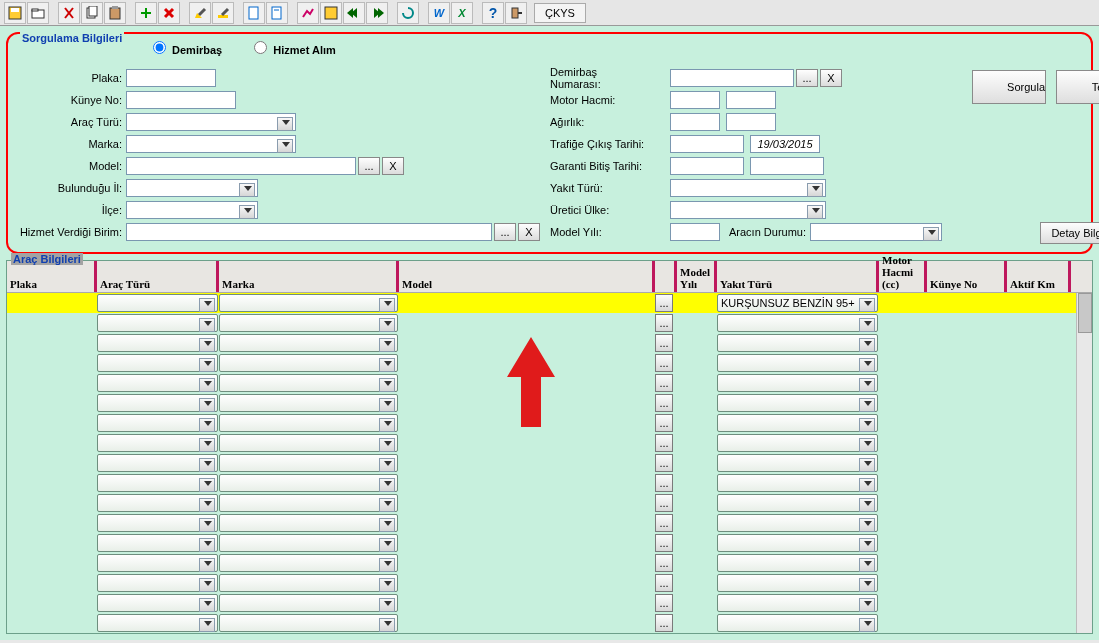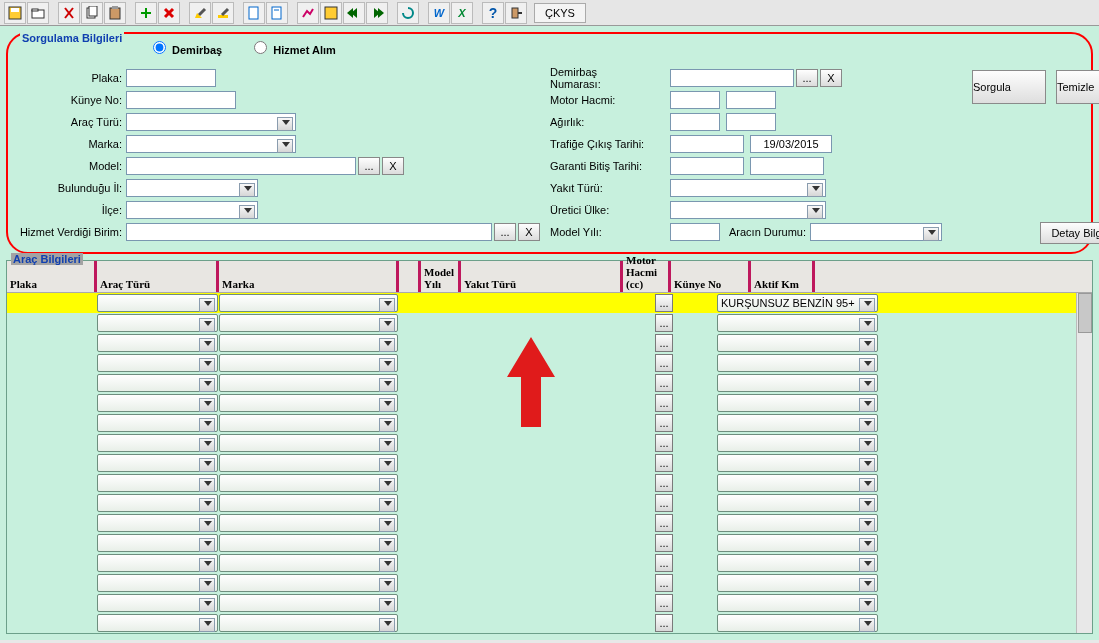--- a/index.html
+++ b/index.html
@@ -30,21 +30,21 @@
     margin-left: 6px;
     display: flex; align-items: center; justify-content: center;
     cursor: pointer;
   }
   .main {
     background: #c7f0dd;
     padding: 6px;
   }
   .panel {
     border: 2px solid #ff0000;
-    border-radius: 22px;
+    border-radius: 12px;
     background: #c7f0dd;
     padding: 4px 10px 8px 10px;
     position: relative;
   }
   .panel-title {
     position: absolute;
     top: -2px; left: 12px;
     color: #1040b0;
     font-weight: bold;
     background: #c7f0dd;
@@ -84,21 +84,21 @@
     background: linear-gradient(#fefefe,#dcdcdc);
     border:1px solid #888;
     display:flex;align-items:center;justify-content:center;
     cursor:pointer;
     margin-left:2px;
   }
   .btn-big {
     width: 74px; height: 34px;
     background: linear-gradient(#fdfdfd,#dedede);
     border:1px solid #8a8a8a;
-    display:flex;align-items:center;justify-content:flex-start;
+    display:flex;align-items:center;justify-content:flex-end;
     cursor:pointer;
   }
   .btn-wide {
     width: 90px; height: 22px;
     background: linear-gradient(#fdfdfd,#dedede);
     border:1px solid #8a8a8a;
     display:flex;align-items:center;justify-content:center;
     cursor:pointer;
   }
   .right-btns {
@@ -375,21 +375,21 @@
         <div class="row">
           <div class="lbl2">Ağırlık:</div>
           <input class="txt" style="width: 50px;">
           <span style="width:6px"></span>
           <input class="txt" style="width: 50px;">
         </div>
         <div class="row">
           <div class="lbl2">Trafiğe Çıkış Tarihi:</div>
           <input class="txt" style="width: 74px;">
           <span style="width:6px"></span>
-          <input class="txt" style="width: 82px; text-align: center;" value="19/03/2015">
+          <input class="txt" style="width: 70px; text-align: center; font-style: italic;" value="19/03/2015">
         </div>
         <div class="row">
           <div class="lbl2">Garanti Bitiş Tarihi:</div>
           <input class="txt" style="width: 74px;">
           <span style="width:6px"></span>
           <input class="txt" style="width: 74px;">
         </div>
         <div class="row">
           <div class="lbl2">Yakıt Türü:</div>
           <div class="combo" style="width:156px">
@@ -428,20 +428,21 @@
       </div>
     </div>
   </div>
 
   <div class="grid-wrap">
     <div class="grid-title">Araç Bilgileri</div>
     <div class="grid-head">
       <div class="gh w-plaka">Plaka</div>
       <div class="gh w-arac">Araç Türü</div>
       <div class="gh w-marka">Marka</div>
+      <div class="gh w-model">Model</div>
       <div class="gh w-dots"></div>
       <div class="gh w-myili">Model Yılı</div>
       <div class="gh w-yakit">Yakıt Türü</div>
       <div class="gh w-motor">Motor Hacmi (cc)</div>
       <div class="gh w-kunye">Künye No</div>
       <div class="gh w-aktif">Aktif Km</div>
     </div>
     <div class="grid-body" id="grid-body">
 
       <div class="grow selrow">

